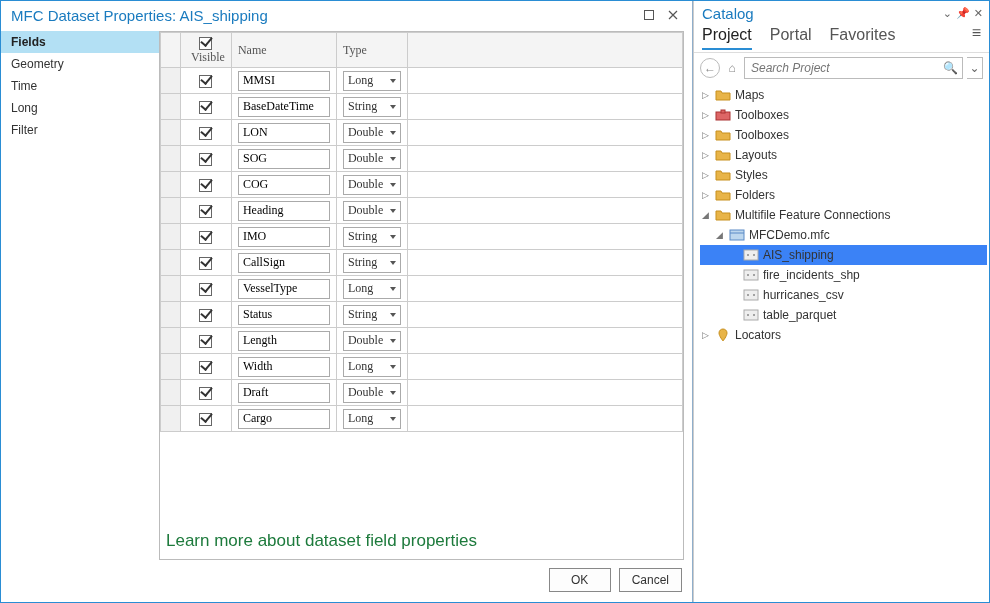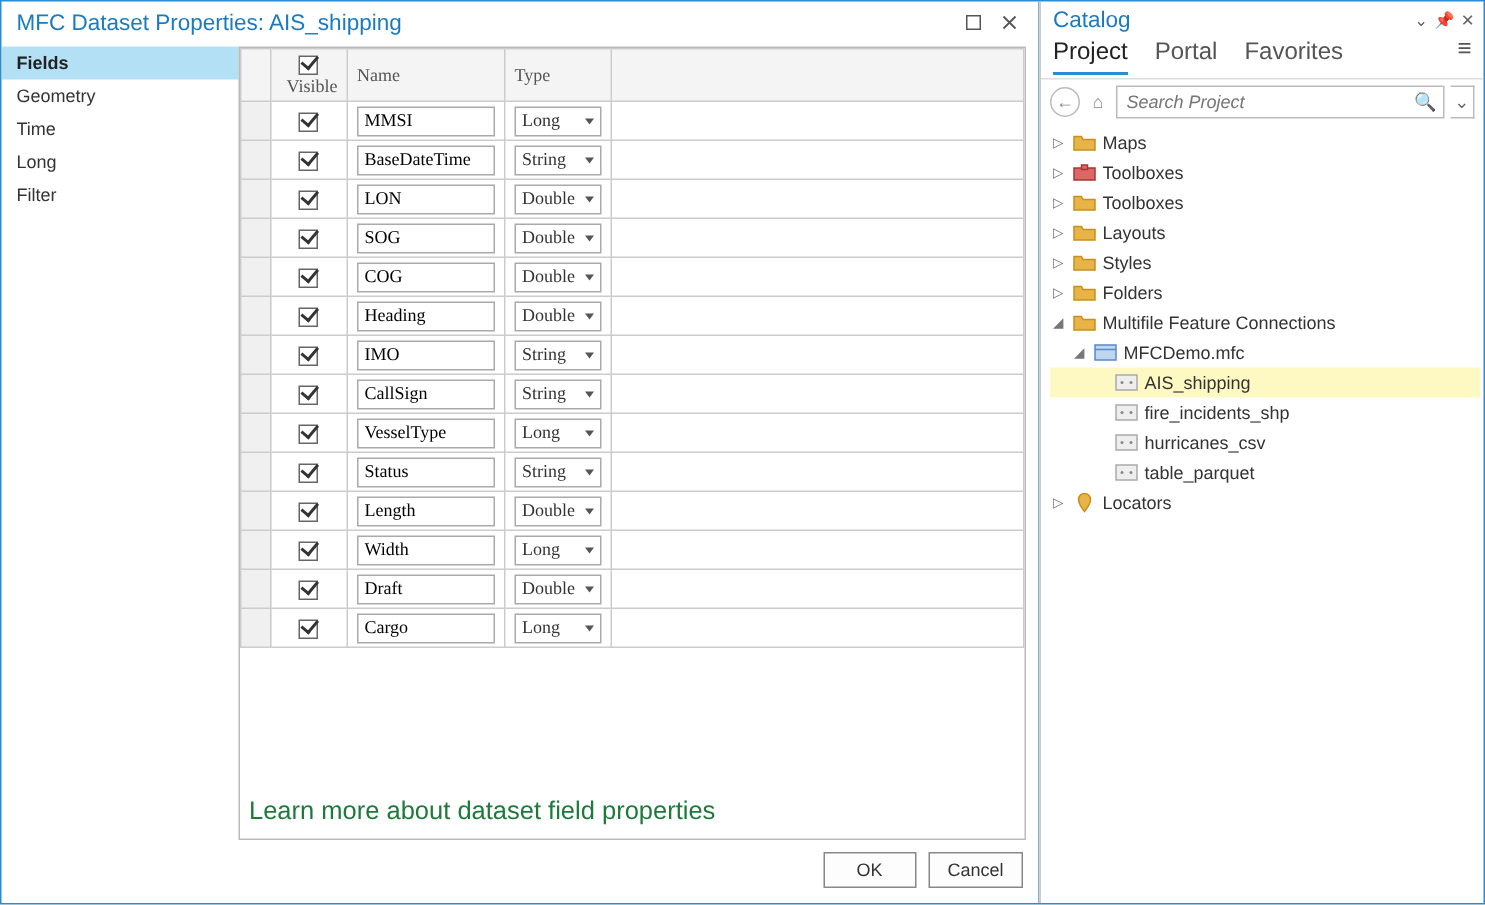--- a/index.html
+++ b/index.html
@@ -256,21 +256,21 @@
     color: #777;
     font-size: 9px;
     display: inline-flex;
     justify-content: center;
   }
   .tree-row .icon {
     width: 16px; height: 14px;
     display: inline-flex; align-items: center; justify-content: center;
   }
   .tree-row.selected {
-    background: #fef9c3;
+    background: #3b82f6;
   }
   .indent-1 { padding-left: 0; }
   .indent-2 { padding-left: 14px; }
   .indent-3 { padding-left: 28px; }
   .folder-icon { fill: #e8b448; stroke: #c78f1d; }
   .mfc-icon rect{ fill:#bdd7ee; stroke:#5a8ac6;}
   .ds-icon rect{ fill:#eee; stroke:#aaa;}
 </style>
 </head>
 <body>

